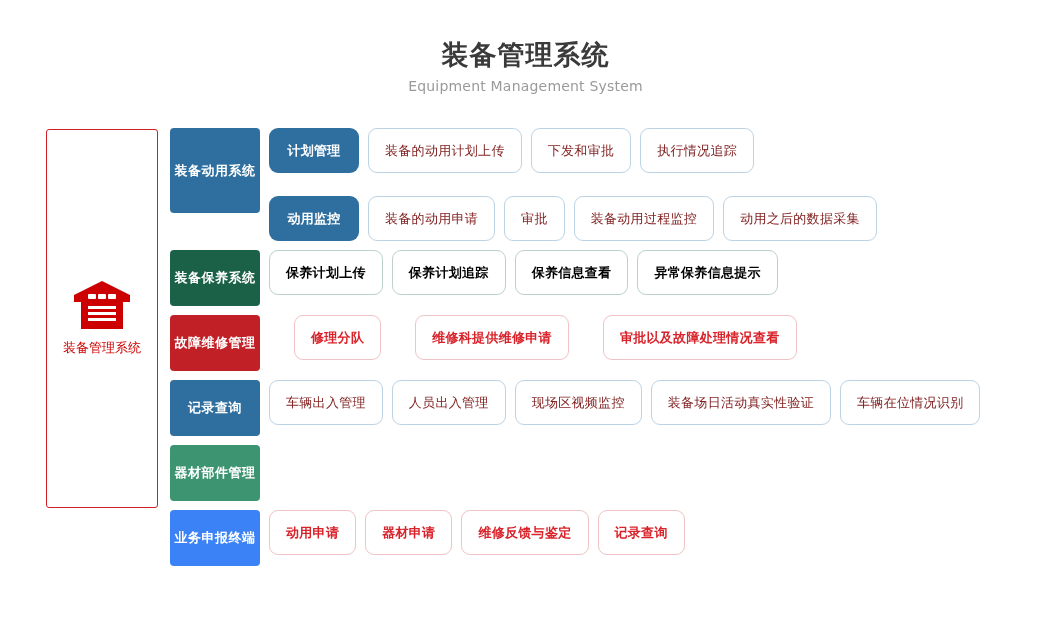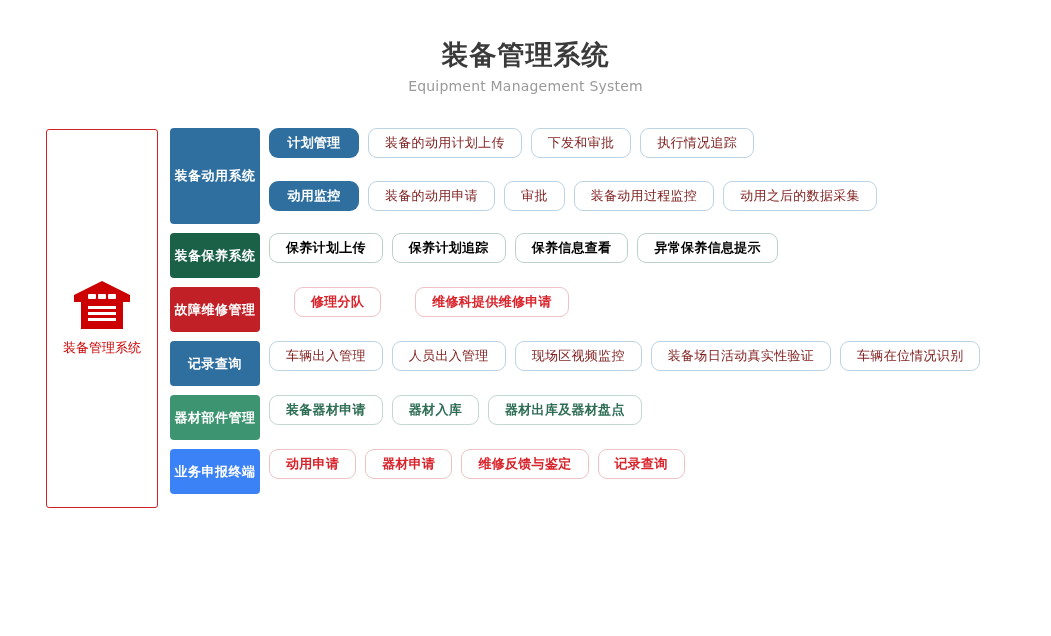--- a/index.html
+++ b/index.html
@@ -93,21 +93,21 @@
     flex-direction: column;
     margin-left: 9px;
   }
   .subrow {
     display: flex;
     align-items: stretch;
   }
   .subrow + .subrow { margin-top: 23px; }
 
   .sub-box {
-    height: 30px;
+    height: 45px;
     border-radius: 9px;
     font-size: 13px;
     display: flex;
     align-items: center;
     justify-content: center;
     box-sizing: border-box;
     white-space: nowrap;
     padding: 0 16px;
     margin-right: 9px;
     letter-spacing: 0.3px;
@@ -139,22 +139,22 @@
   .theme-red .cat-box { background: #c22027; }
   .theme-red .sub-box.outline { border-color: #efc3c5; color: #d9232b; font-weight: bold; margin-left: 25px; }
 
   .theme-green .cat-box { background: #3d9470; }
   .theme-green .sub-box.outline { border-color: #c3d8ce; color: #2d6d54; font-weight: bold; }
 
   .theme-brick .cat-box { background: #3b82f6; }
   .theme-brick .sub-box.outline { border-color: #efc3c5; color: #d9232b; font-weight: bold; }
 
   
-  .row.tall .cat-box { height: 96px; }
-  .row:not(.tall) .cat-box { height: 45px; }
+  .row.tall .cat-box { height: 85px; }
+  .row:not(.tall) .cat-box { height: 56px; }
 </style>
 </head>
 <body>
 
 <div id="header">
   <div id="page-title">装备管理系统</div>
   <div id="page-subtitle">Equipment Management System</div>
 </div>
 
 <div id="brand-panel">
@@ -201,44 +201,38 @@
           <div class="sub-box outline">异常保养信息提示</div>
         </div>
       </div>
     </div>
     <div class="row theme-red">
       <div class="cat-box">故障维修管理</div>
       <div class="subrows">
         <div class="subrow">
           <div class="sub-box outline">修理分队</div>
           <div class="sub-box outline">维修科提供维修申请</div>
+          <div class="sub-box outline">审批以及故障处理情况查看</div>
         </div>
       </div>
     </div>
     <div class="row theme-blue">
       <div class="cat-box">记录查询</div>
       <div class="subrows">
         <div class="subrow">
           <div class="sub-box outline">车辆出入管理</div>
           <div class="sub-box outline">人员出入管理</div>
           <div class="sub-box outline">现场区视频监控</div>
           <div class="sub-box outline">装备场日活动真实性验证</div>
           <div class="sub-box outline">车辆在位情况识别</div>
         </div>
       </div>
     </div>
     <div class="row theme-green">
       <div class="cat-box">器材部件管理</div>
-      <div class="subrows">
-        <div class="subrow">
-          <div class="sub-box outline">装备器材申请</div>
-          <div class="sub-box outline">器材入库</div>
-          <div class="sub-box outline">器材出库及器材盘点</div>
-        </div>
-      </div>
     </div>
     <div class="row theme-brick">
       <div class="cat-box">业务申报终端</div>
       <div class="subrows">
         <div class="subrow">
           <div class="sub-box outline">动用申请</div>
           <div class="sub-box outline">器材申请</div>
           <div class="sub-box outline">维修反馈与鉴定</div>
           <div class="sub-box outline">记录查询</div>
         </div>

